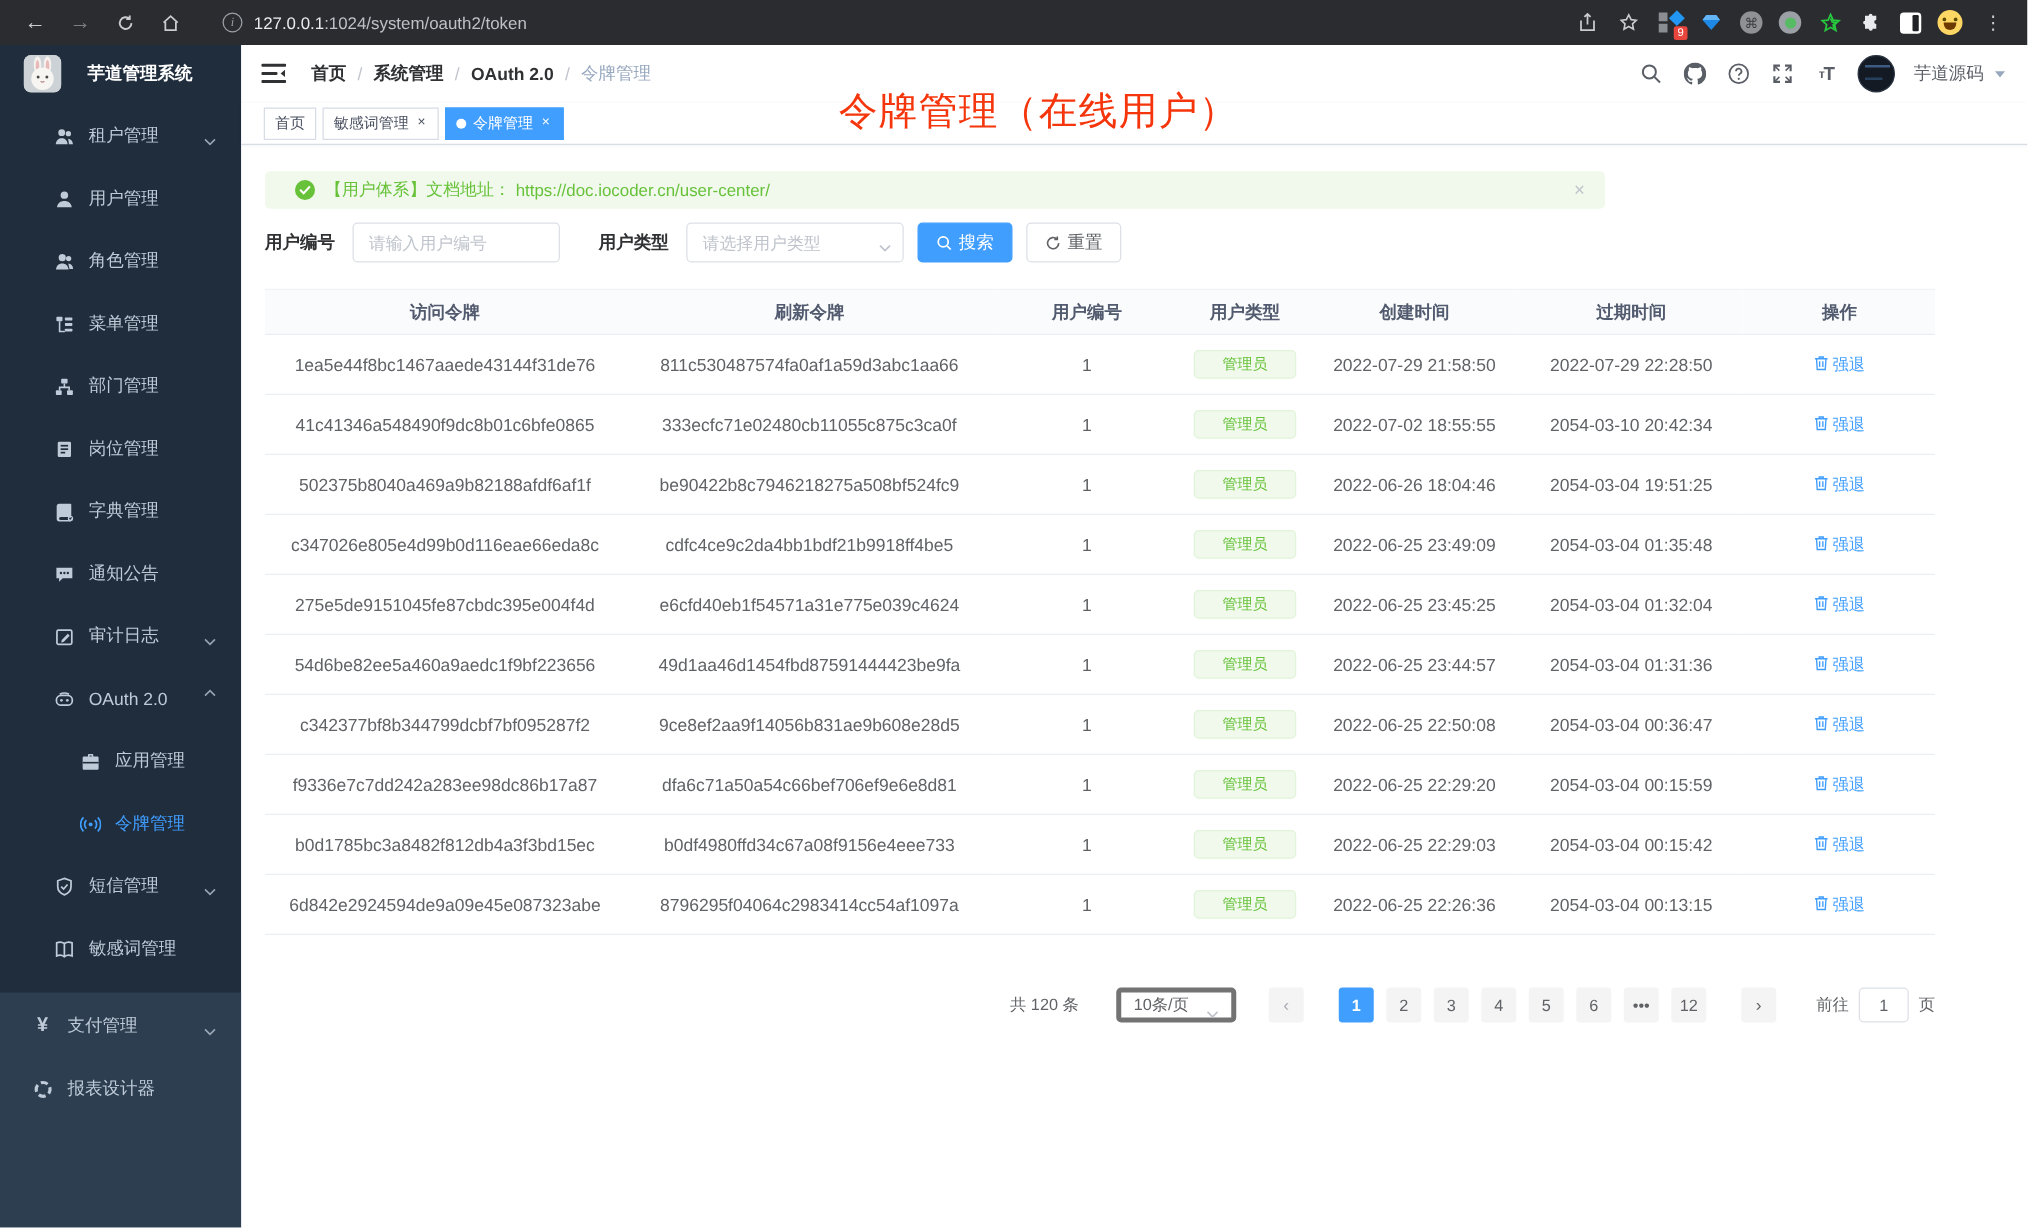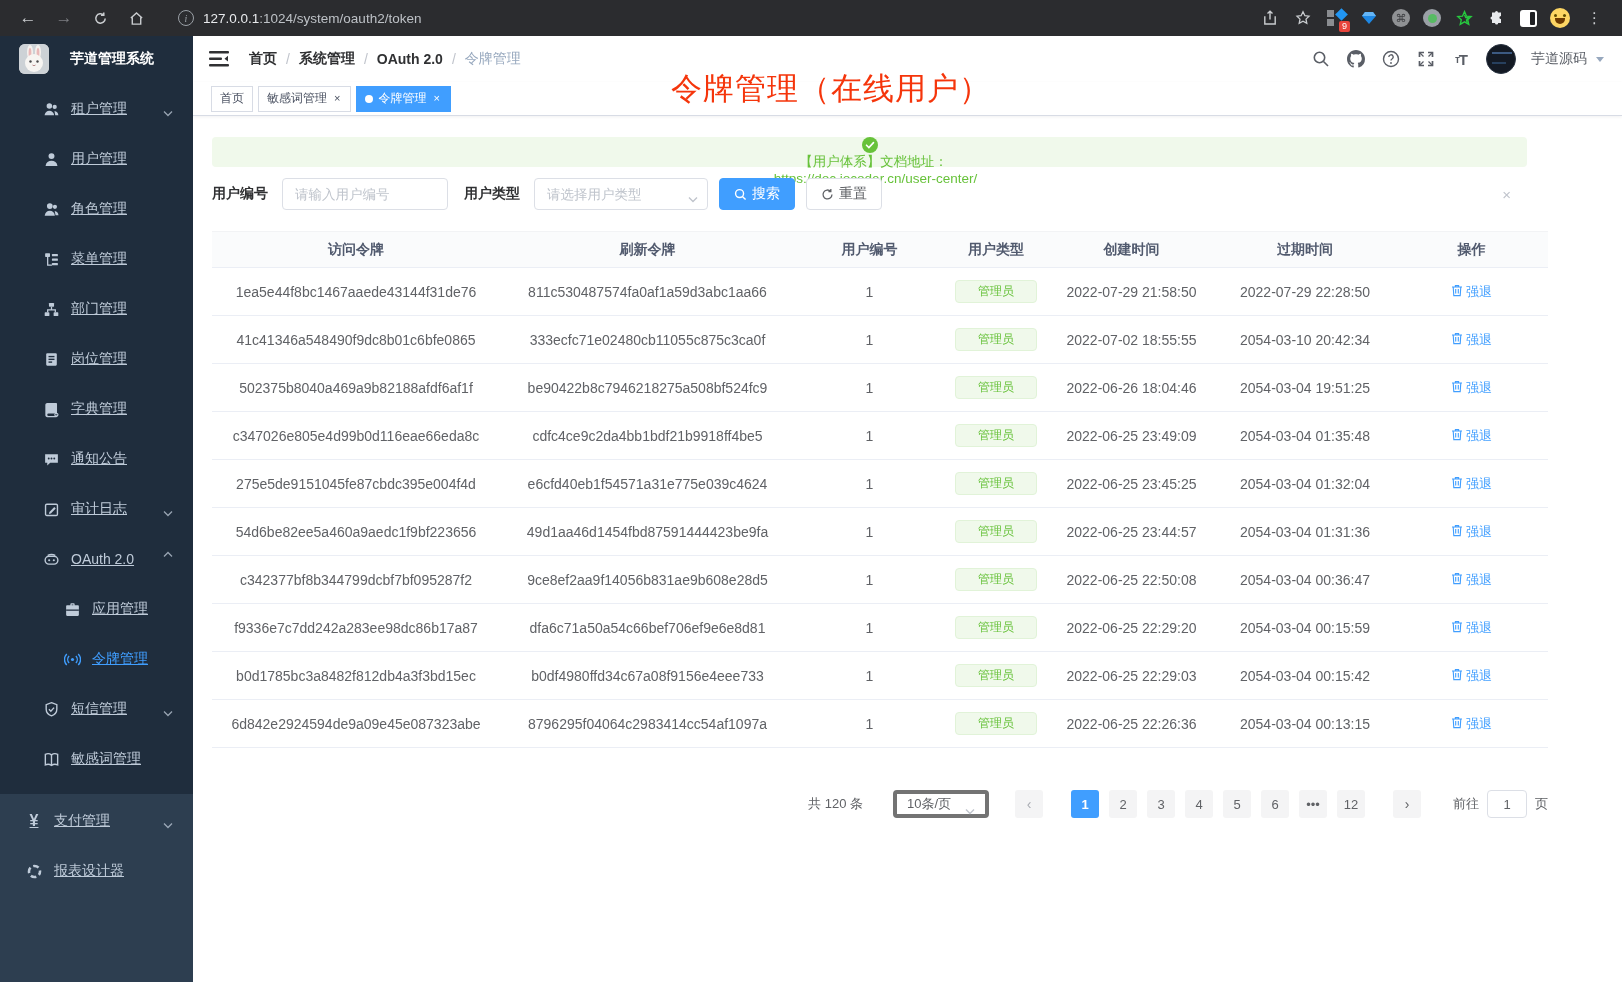--- a/index.html
+++ b/index.html
@@ -31,21 +31,21 @@
   
   #app { display:flex; height:946px; }
 
   
   #sidebar { width:193px; background:#1f2d3d; flex-shrink:0; display:flex; flex-direction:column; }
   #logo-row { height:46px; display:flex; align-items:center; padding-left:19px; gap:21px; }
   .logo-img { width:30px; height:30px; border-radius:6px; background:#c9ced3; overflow:hidden; display:flex; align-items:flex-end; justify-content:center; }
   #logo-title { color:#fff; font-size:14px; font-weight:bold; }
   #menu-main { padding-top:2px; padding-bottom:10px; }
   #menu-light { background:#2d3e50; flex:1; padding-top:2px; }
-  .m-item { height:50px; display:flex; align-items:center; color:#bfcbd9; font-size:14px; cursor:pointer; position:relative;text-decoration:underline; }
+  .m-item { height:50px; display:flex; align-items:center; color:#bfcbd9; font-size:14px; cursor:pointer; position:relative; }
   .m-item.ind1 { padding-left:42px; }
   .m-item.ind2 { padding-left:63px; }
   .m-item.ind0 { padding-left:25px; }
   .m-item.active { color:#409eff; }
   .mi { width:18px; height:18px; margin-right:11px; display:inline-flex; align-items:center; justify-content:center; flex-shrink:0; }
   .mi svg { width:17px; height:17px; }
   .m-chev { position:absolute; right:20px; top:50%; margin-top:-4px; width:10px; height:8px; opacity:.75; }
   .m-chev svg { width:10px; height:8px; }
   .m-chev.up { transform:rotate(180deg); }
   .yen-ic { font-size:16px; font-weight:bold; line-height:1; }
@@ -77,21 +77,21 @@
   .tag-tab .dot { width:8px; height:8px; border-radius:50%; background:#fff; display:none; }
   .tag-tab .tab-x { font-size:11px; line-height:1; padding:1px 2px; border-radius:50%; }
   .tag-tab.active { background:#409eff; border-color:#409eff; color:#fff; }
   .tag-tab.active .dot { display:inline-block; }
 
   
   #annotation { position:absolute; left:478px; top:32px; font-size:31px; font-weight:500; letter-spacing:1px; pointer-events:none; z-index:5; }
 
   
   #content { padding:21px 0 0 19px; width:1355px; }
-  #alert { width:1315px; height:30px; background:#f0f9eb; border-radius:4px; display:flex; align-items:center; padding:0 16px 0 24px; font-size:13.5px;flex-direction:column; }
+  #alert { width:1072px; height:30px; background:#f0f9eb; border-radius:4px; display:flex; align-items:center; padding:0 16px 0 24px; font-size:13.5px; }
   #alert .ok-ic { width:16px; height:16px; margin-right:8px; flex-shrink:0; }
   #alert .a-text { color:#67c23a; }
   #alert a { color:#67c23a; text-decoration:none; margin-left:4px; }
   #alert .a-close { margin-left:auto; color:#c0c4cc; font-size:15px; cursor:pointer; }
 
   #filters { margin-top:11px; display:flex; align-items:center; height:32px; }
   .f-label { font-size:14px; font-weight:bold; color:#303133; margin-right:14px; }
   .f-input { width:166px; height:32px; border:1px solid #dcdfe6; border-radius:4px; padding:0 12px; font-size:13.5px; color:#606266; outline:none; font-family:inherit; }
   .f-input::placeholder { color:#bfc4cc; }
   .f-select-wrap { position:relative; margin-right:11px; }
@@ -461,21 +461,21 @@
               <path d="m4.5 8.2 2.4 2.4 4.6-5" fill="none" stroke="#fff" stroke-width="1.6" stroke-linecap="round"></path>
             </svg>
         </span>
         <span class="a-text">【用户体系】文档地址：</span>
         <a href="#">https://doc.iocoder.cn/user-center/</a>
         <span class="a-close">×</span>
       </div>
 
       <div id="filters">
         <span class="f-label">用户编号</span>
-        <input class="f-input" style="margin-right: 16px;" placeholder="请输入用户编号">
+        <input class="f-input" style="margin-right: 31px;" placeholder="请输入用户编号">
         <span class="f-label">用户类型</span>
         <span class="f-select-wrap">
           <input class="f-input" readonly="" placeholder="请选择用户类型" style="">
           <span class="sel-chev">
             <svg viewBox="0 0 10 8" fill="none" stroke="#c0c4cc" stroke-width="1.4">
                 <path d="m1 1.5 4 4 4-4"></path>
               </svg>
           </span>
         </span>
         <button class="btn primary" id="search-btn">

